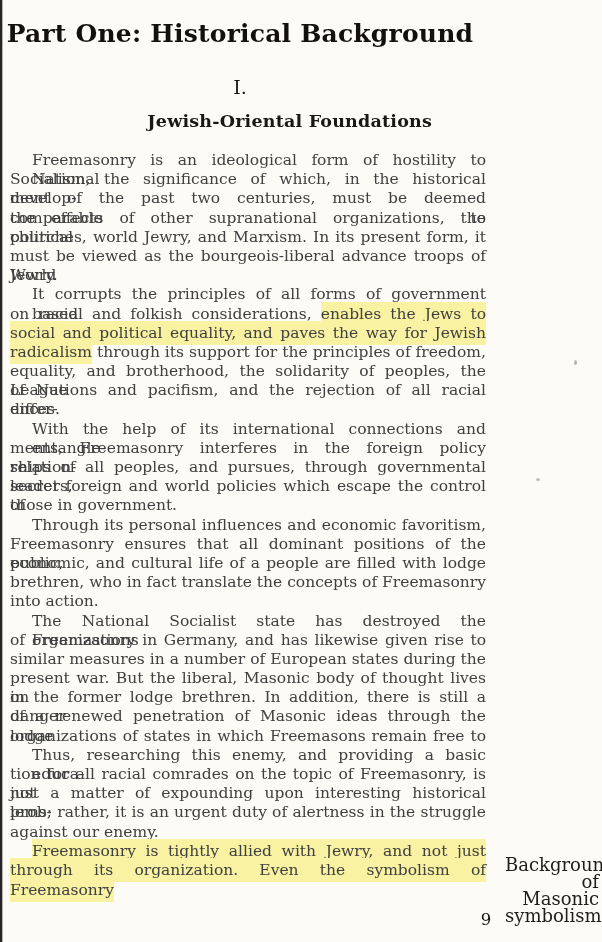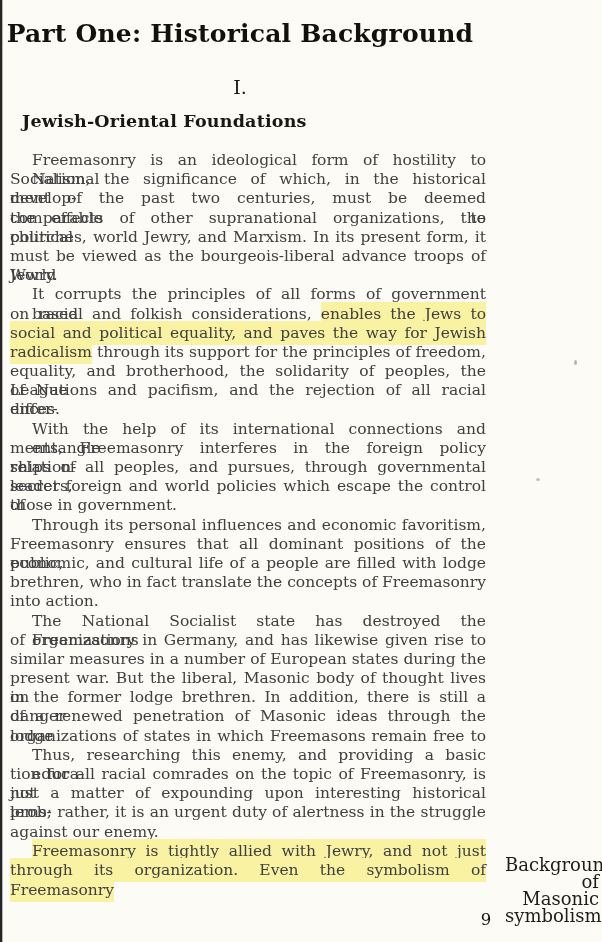--- a/index.html
+++ b/index.html
@@ -38,22 +38,22 @@
     white-space: nowrap;
   }
   .section-numeral {
     position: absolute;
     top: 76px; left: 10px; width: 460px;
     text-align: center;
     font-size: 19px;
   }
   .chapter-heading {
     position: absolute;
-    top: 111px; left: 22px; width: 420px;
-    text-align: left;
+    top: 111px; left: 12px; width: 420px;
+    text-align: right;
     font-weight: bold;
     font-size: 17.5px;
     letter-spacing: 0.2px;
   }
   .body-text {
     position: absolute;
     top: 151px; left: 10px; width: 476px;
     font-size: 15.5px;
     line-height: 19.2px;
     color: #404040;

